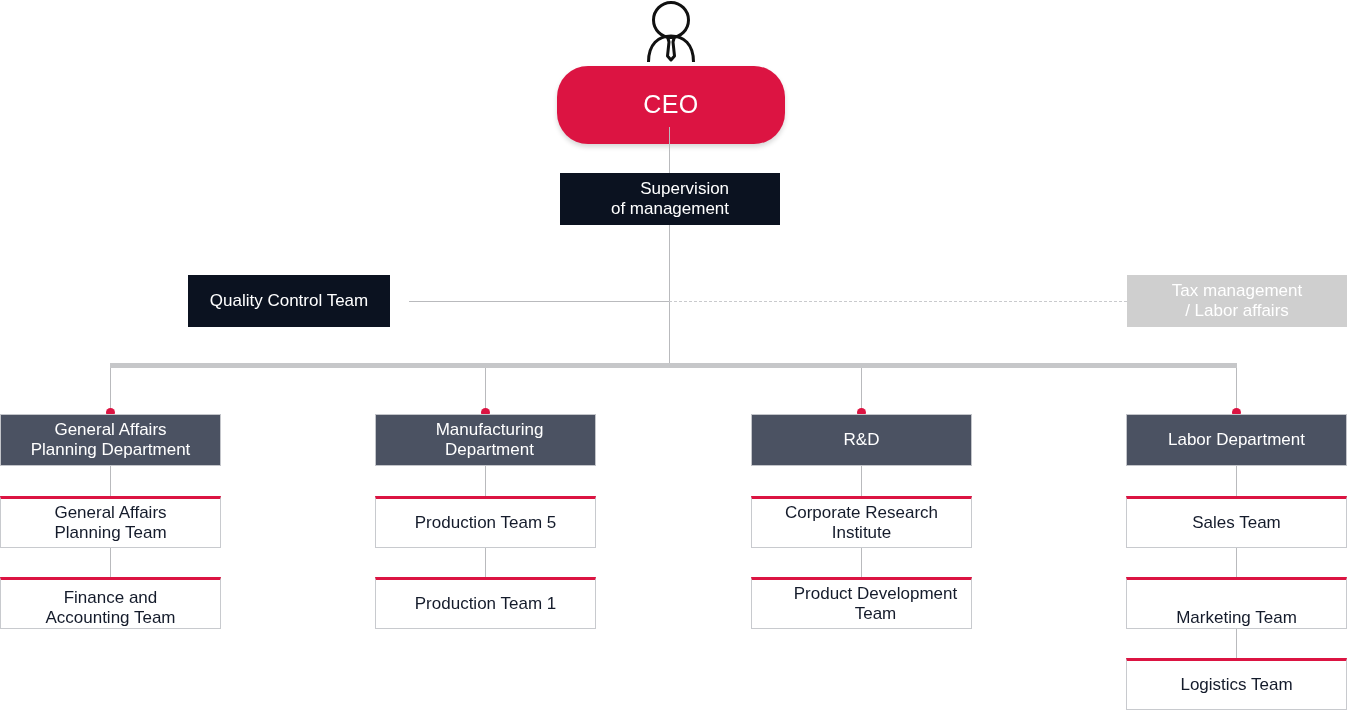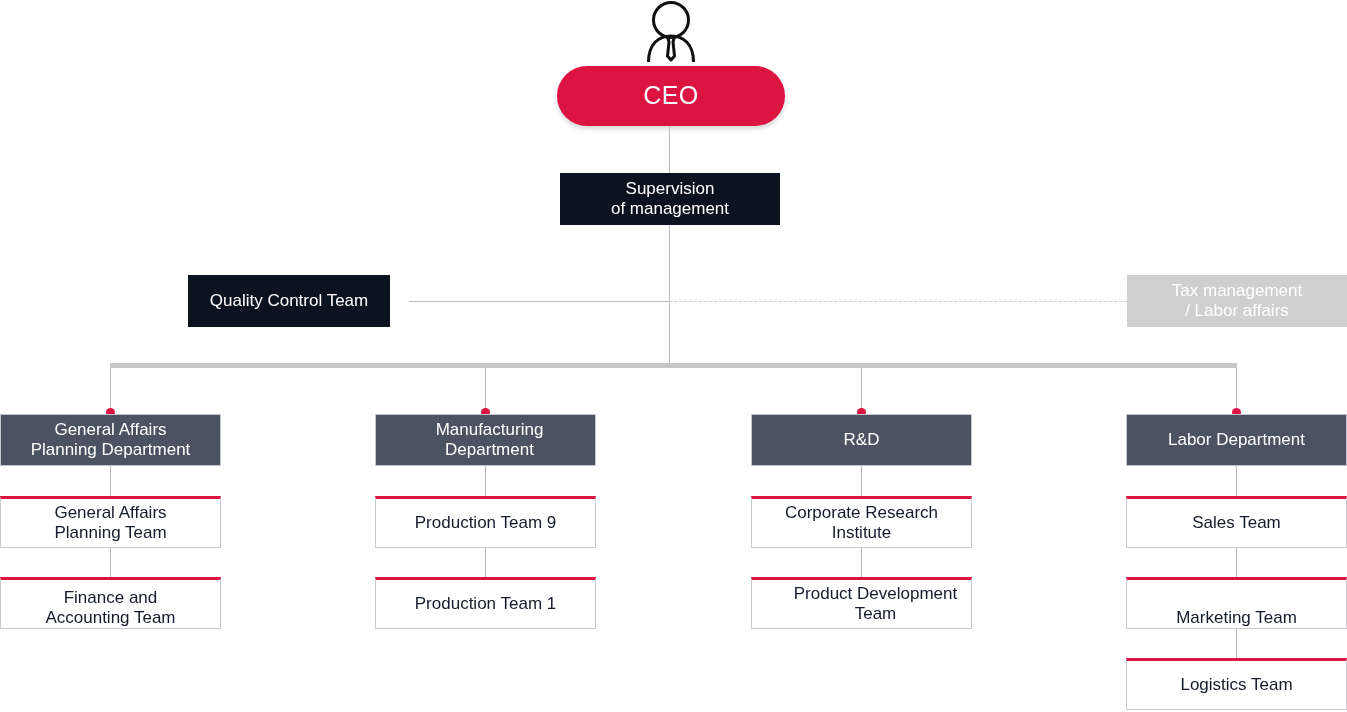--- a/index.html
+++ b/index.html
@@ -31,21 +31,21 @@
     text-align: center;
     line-height: 1.18;
     white-space: pre-line;
   }
 
   
   .ceo-box {
     left: 557px;
     top: 66px;
     width: 228px;
-    height: 60px;
+    height: 78px;
     background: #dc1442;
     border-radius: 31px;
     color: #ffffff;
     font-size: 25px;
     letter-spacing: 0.4px;
     box-shadow: 0 3px 5px rgba(0,0,0,0.16);
   }
 
   .person-icon {
     position: absolute;
@@ -57,20 +57,21 @@
 
   
   .supervision-box {
     left: 560px;
     top: 173px;
     width: 220px;
     height: 52px;
     background: #0b1220;
     color: #ffffff;
     font-size: 17px;
+    text-align: right;
   }
 
   
   .qc-box {
     left: 188px;
     top: 275px;
     width: 202px;
     height: 52px;
     background: #0b1220;
     color: #ffffff;
@@ -200,21 +201,21 @@
 
   <div class="vline" style="left:485px; top:368px; height:44px;"></div>
   <div class="node-dot" style="left:481px; top:408px;"></div>
   <div class="box dept-box" style="left:375px; top:414px;padding-left:8px;">
     <span>Manufacturing
 Department</span>
   </div>
 
   <div class="vline" style="left:485px; top:466px; height:30px;"></div>
   <div class="box team-box" style="left:375px; top:496px;">
-    <span>Production Team 9</span>
+    <span>Production Team 5</span>
   </div>
 
   <div class="vline" style="left:485px; top:548px; height:29px;"></div>
   <div class="box team-box" style="left:375px; top:577px;">
     <span>Production Team 1</span>
   </div>
 
   <div class="vline" style="left:861px; top:368px; height:44px;"></div>
   <div class="node-dot" style="left:857px; top:408px;"></div>
   <div class="box dept-box" style="left:751px; top:414px;">

